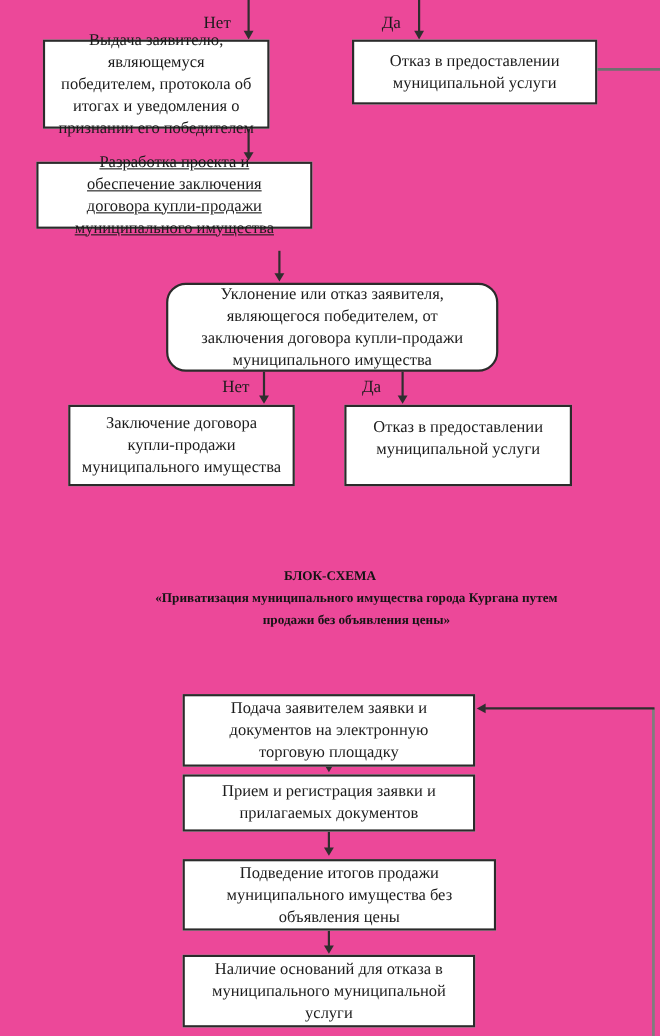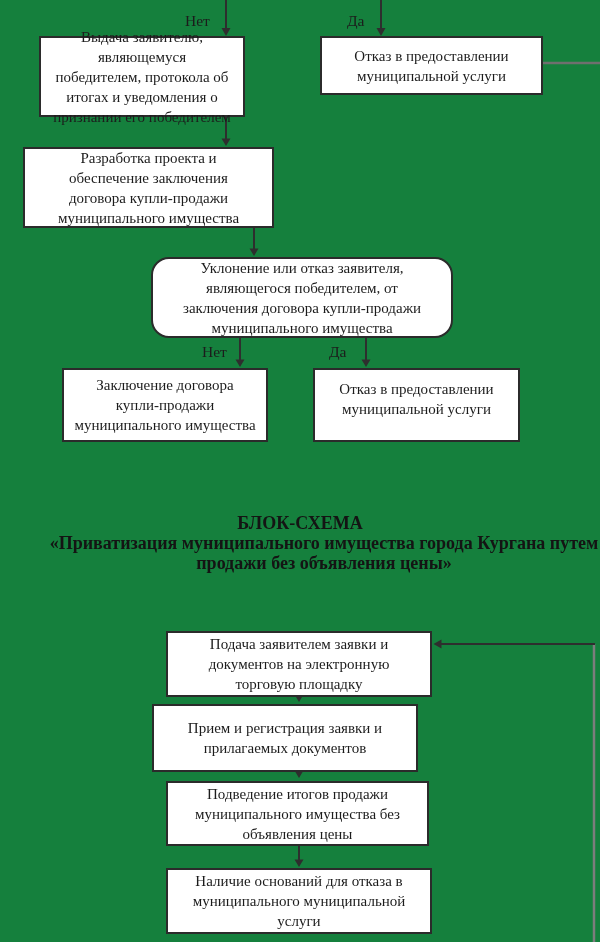--- a/index.html
+++ b/index.html
@@ -4,21 +4,21 @@
 <style>
   html, body {
     margin: 0;
     padding: 0;
     background: #ffffff;
   }
   .page {
     position: relative;
     width: 600px;
     height: 942px;
-    background: #15803d;
+    background: #ec4899;
     font-family: "Liberation Serif", "DejaVu Serif", serif;
     color: #1c1c1c;
     overflow: hidden;
   }
   .connectors {
     position: absolute;
     left: 0; top: 0;
     width: 600px; height: 942px;
     z-index: 1;
   }
@@ -53,21 +53,21 @@
     color: #1c1c1c;
     z-index: 2;
   }
   .doc-title {
     position: absolute;
     left: 0;
     top: 513px;
     width: 600px;
     text-align: center;
     font-weight: bold;
-    font-size: 18px;
+    font-size: 12px;
     line-height: 20px;
     color: #141414;
     z-index: 2;
   }
   .doc-title .pre {
     white-space: pre-line;
     padding-left: 48px;
   }
 </style>
 </head>
@@ -142,21 +142,21 @@
 победителем, протокола об
 итогах и уведомления о
 признании его победителем</span>
   </div>
 
   <div class="box" style="left:320px; top:36px; width:223px; height:59px;">
     <span class="box-text">Отказ в предоставлении
 муниципальной услуги</span>
   </div>
 
-  <div class="box" style="left:23px; top:147px; width:251px; height:81px;">
+  <div class="box" style="left:33px; top:147px; width:251px; height:61px;text-decoration:underline;">
     <span class="box-text">Разработка проекта и
 обеспечение заключения
 договора купли-продажи
 муниципального имущества</span>
   </div>
 
   <div class="box" style="left:151px; top:257px; width:302px; height:81px;border-radius:18px;">
     <span class="box-text">Уклонение или отказ заявителя,
 являющегося победителем, от
 заключения договора купли-продажи
@@ -179,26 +179,26 @@
     <div class="pre">«Приватизация муниципального имущества города Кургана путем
 продажи без объявления цены»</div>
   </div>
 
   <div class="box" style="left:166px; top:615px; width:266px; height:66px;margin-top:16px;">
     <span class="box-text">Подача заявителем заявки и
 документов на электронную
 торговую площадку</span>
   </div>
 
-  <div class="box" style="left:152px; top:704px; width:266px; height:68px;">
+  <div class="box" style="left:166px; top:704px; width:266px; height:52px;">
     <span class="box-text">Прием и регистрация заявки и
 прилагаемых документов</span>
   </div>
 
-  <div class="box" style="left:166px; top:781px; width:263px; height:65px;justify-content:center;">
+  <div class="box" style="left:166px; top:781px; width:285px; height:65px;justify-content:center;">
     <span class="box-text">Подведение итогов продажи
 муниципального имущества без
 объявления цены</span>
   </div>
 
   <div class="box" style="left:166px; top:868px; width:266px; height:66px;">
     <span class="box-text">Наличие оснований для отказа в
 муниципального муниципальной
 услуги</span>
   </div>

